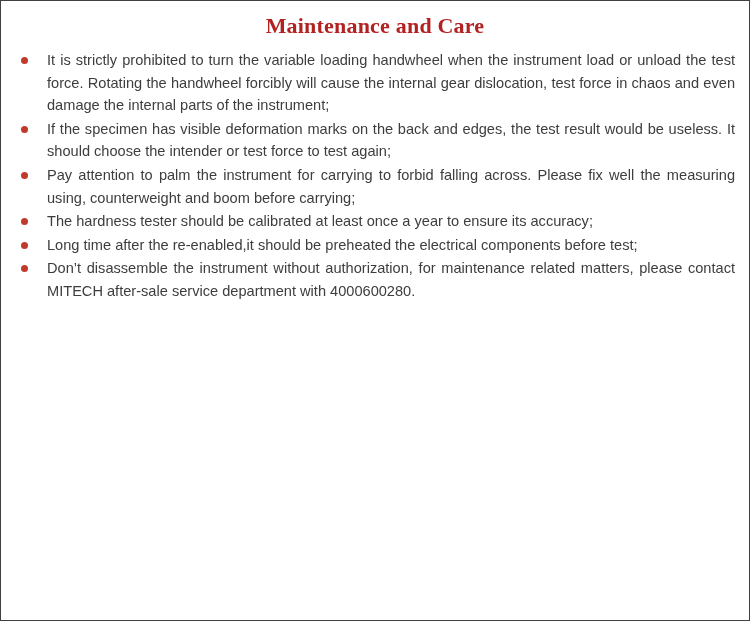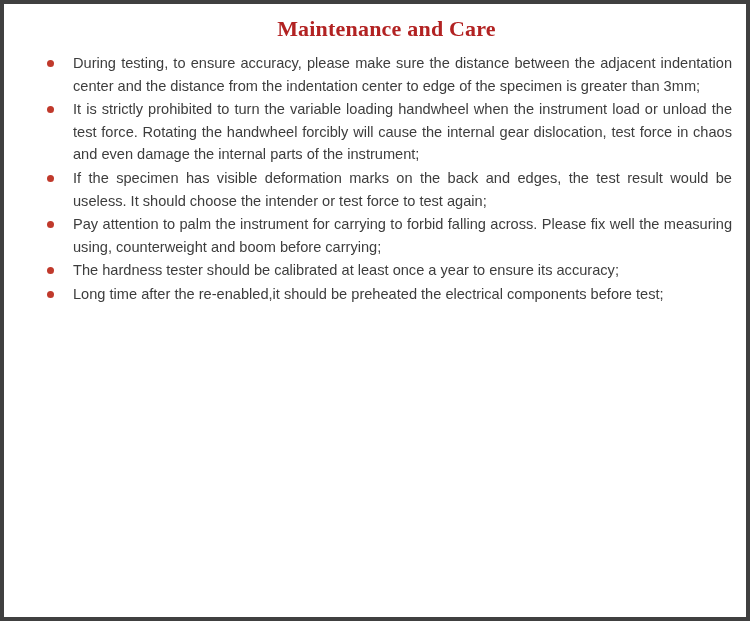--- a/index.html
+++ b/index.html
@@ -12,22 +12,21 @@
     background: #ffffff;
     font-family: "Liberation Sans", sans-serif;
     color: #333333;
     overflow: hidden;
   }
   .page {
     width: 750px;
     height: 621px;
     box-sizing: border-box;
     position: relative;
-    border: 4px solid #404040;
-    padding-left: 23px;
+    border: 1px solid #404040;
   }
   .title {
     text-align: center;
     font-family: "Liberation Serif", serif;
     font-weight: bold;
     font-size: 22px;
     color: #b22222;
     margin: 12px 0 10px 0;
     letter-spacing: 0.2px;
   }
@@ -61,36 +60,36 @@
 </style>
 </head>
 <body>
 
 <div class="page">
   <h1 class="title">Maintenance and Care</h1>
 
   <ul class="bullet-list">
     <li>
       <span class="dot"></span>
-      <span class="txt">During testing, to ensure accuracy, please make sure the distance between the adjacent indentation center and the distance from the indentation center to edge of the specimen is greater than 3mm;</span>
-    </li>
-    <li>
-      <span class="dot"></span>
       <span class="txt">It is strictly prohibited to turn the variable loading handwheel when the instrument load or unload the test force. Rotating the handwheel forcibly will cause the internal gear dislocation, test force in chaos and even damage the internal parts of the instrument;</span>
     </li>
     <li>
       <span class="dot"></span>
       <span class="txt">If the specimen has visible deformation marks on the back and edges, the test result would be useless. It should choose the intender or test force to test again;</span>
     </li>
     <li>
       <span class="dot"></span>
       <span class="txt">Pay attention to palm the instrument for carrying to forbid falling across. Please fix well the measuring using, counterweight and boom before carrying;</span>
     </li>
     <li>
       <span class="dot"></span>
       <span class="txt">The hardness tester should be calibrated at least once a year to ensure its accuracy;</span>
     </li>
     <li>
       <span class="dot"></span>
       <span class="txt">Long time after the re-enabled,it should be preheated the electrical components before test;</span>
     </li>
+    <li>
+      <span class="dot"></span>
+      <span class="txt">Don’t disassemble the instrument without authorization, for maintenance related matters, please contact MITECH after-sale service department with 4000600280.</span>
+    </li>
   </ul>
 </div>
 
 </body></html>

